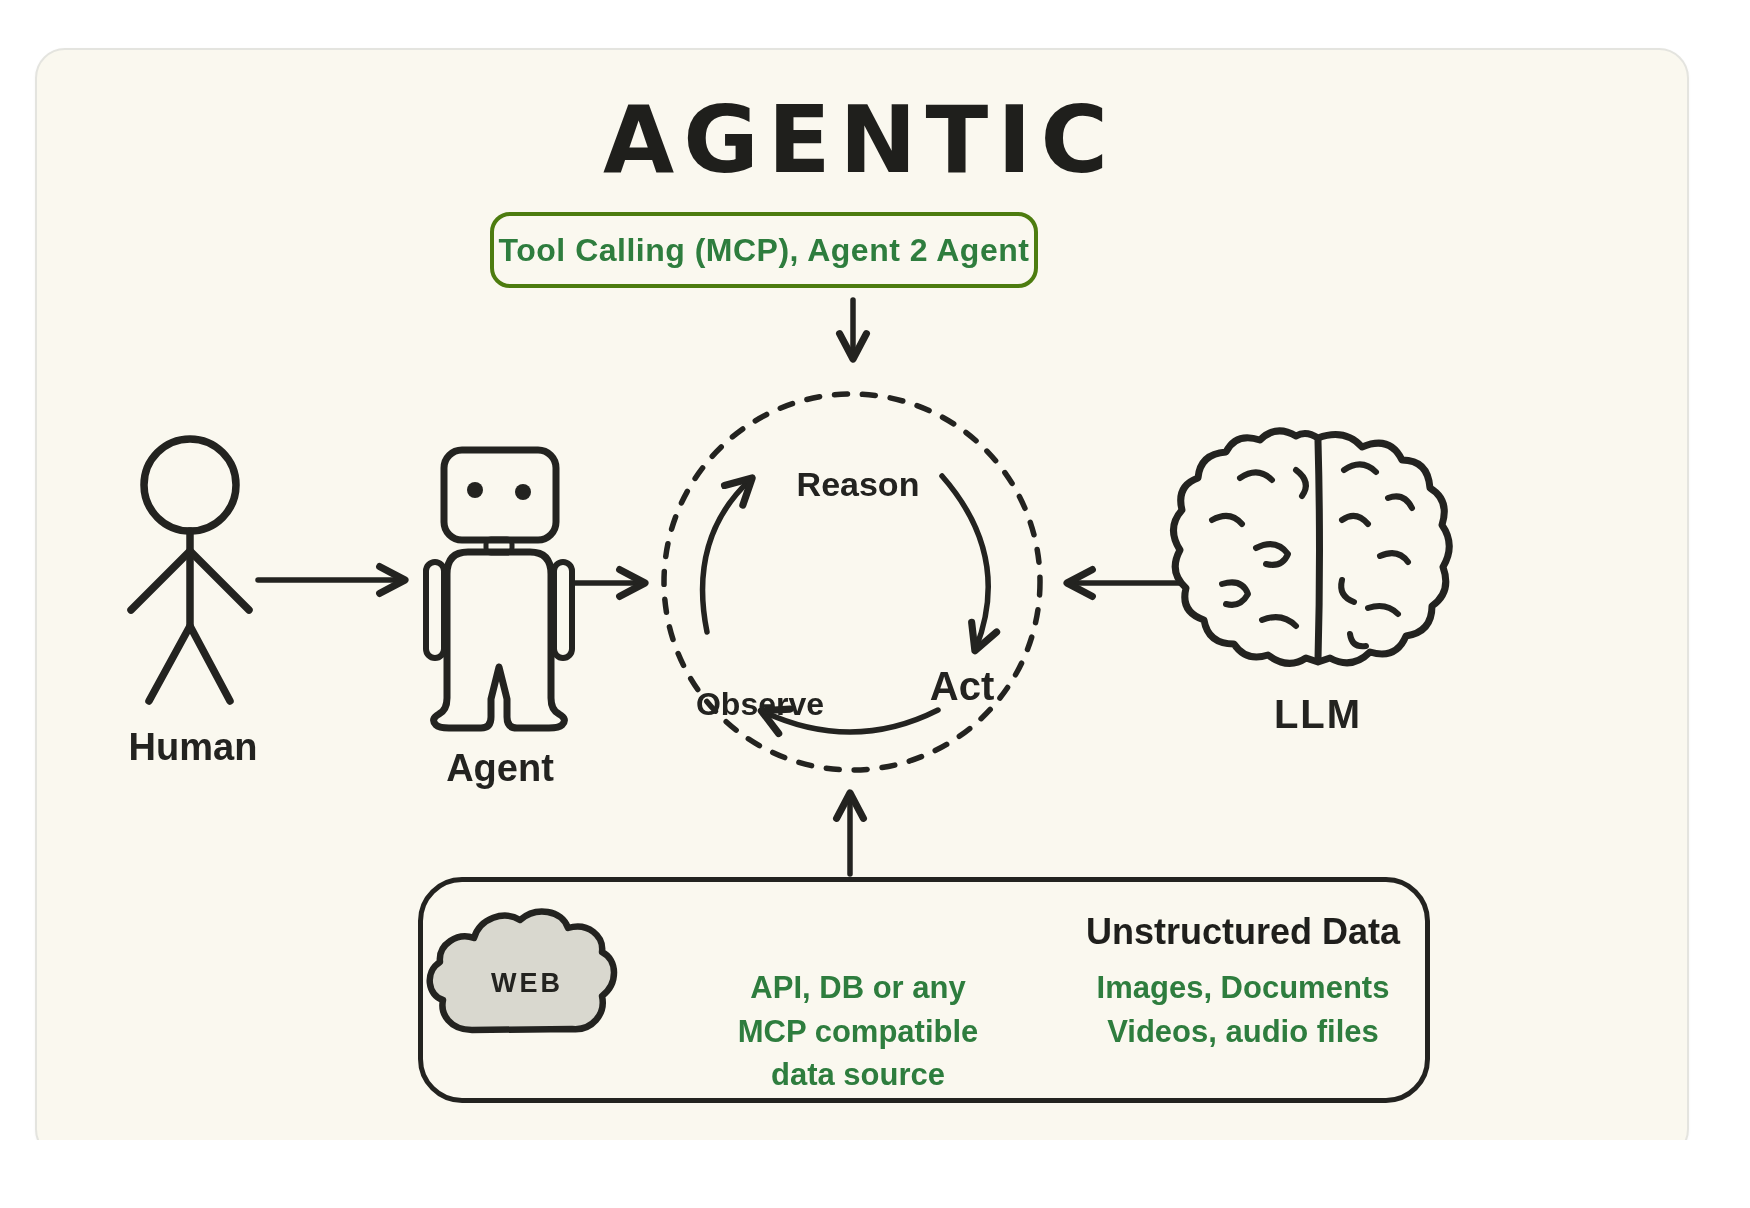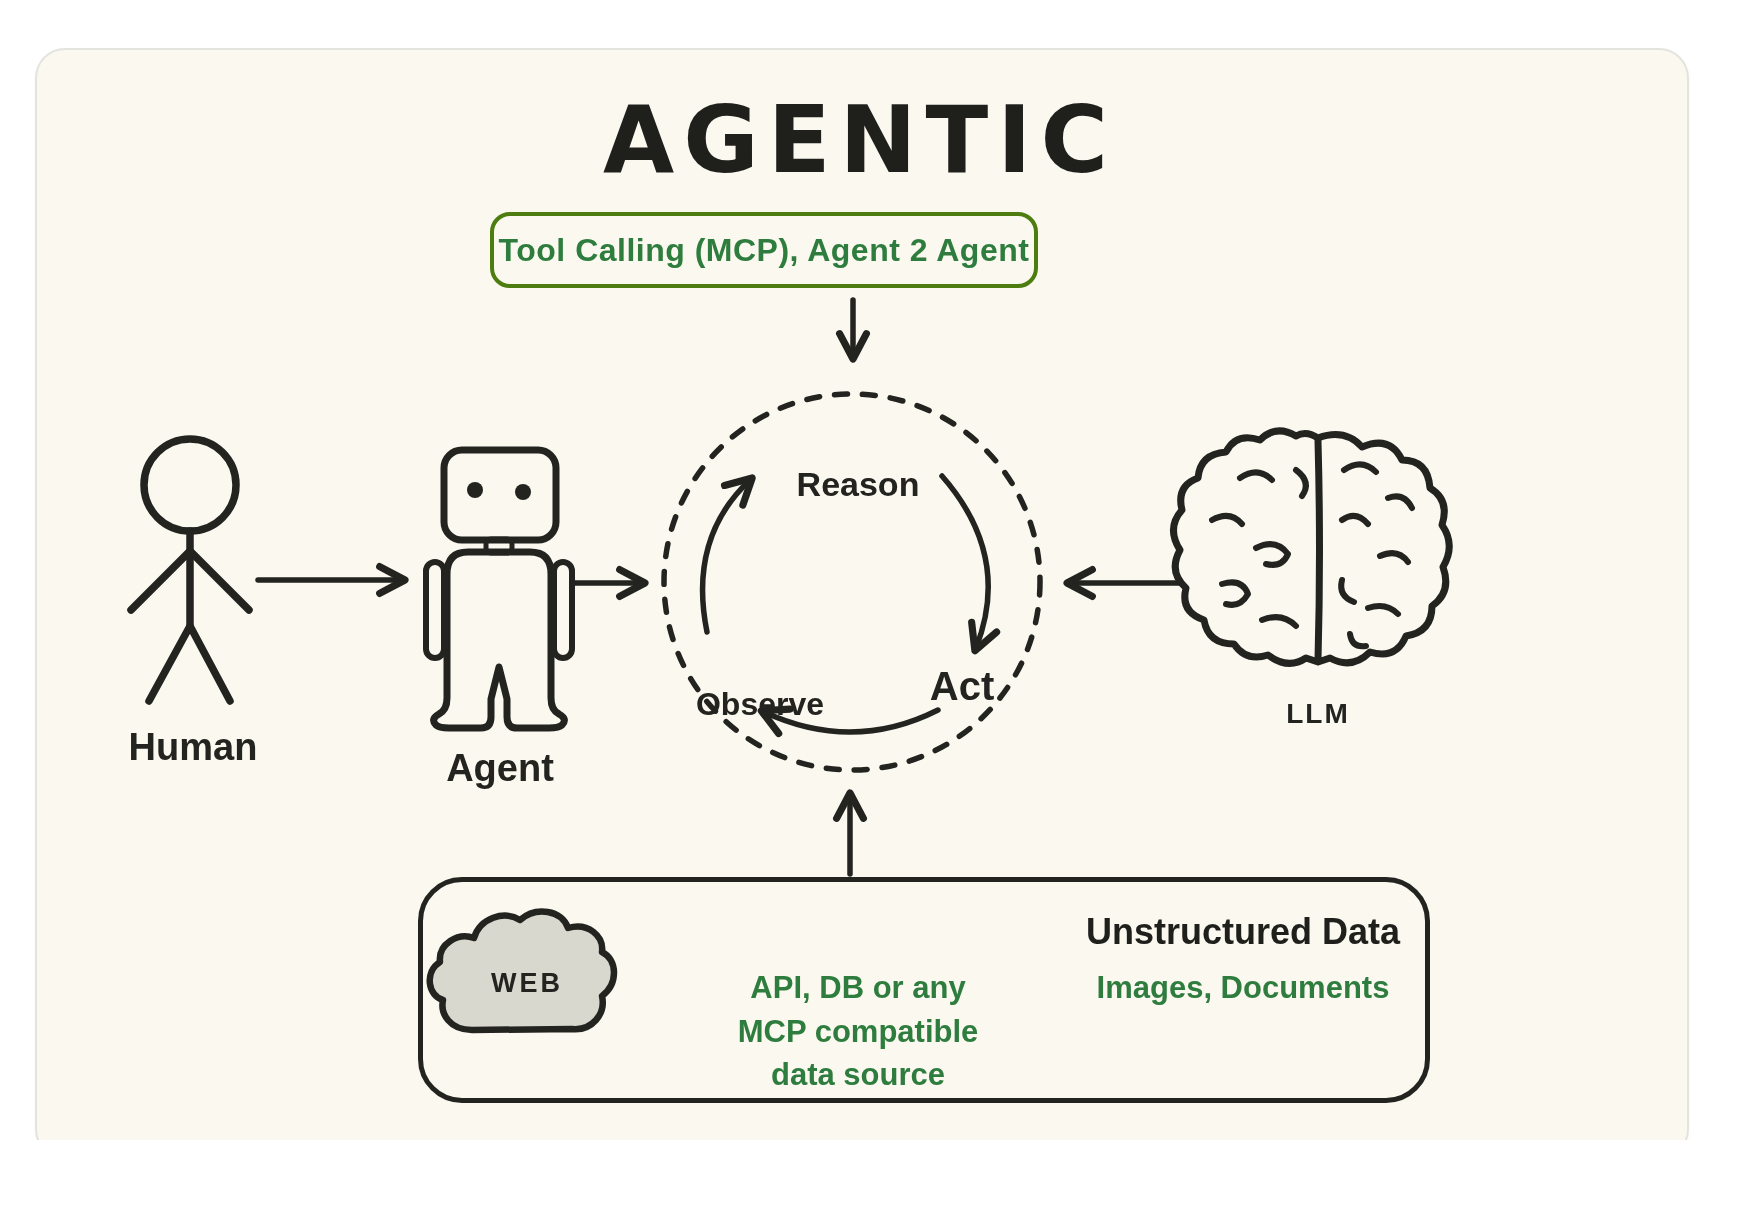--- a/index.html
+++ b/index.html
@@ -23,21 +23,21 @@
     display:flex;align-items:center;justify-content:center;box-sizing:border-box;background:transparent;
   }
   .tool-box span{font-size:32px;font-weight:600;color:#2e7d3e;letter-spacing:0.5px;}
   .cycle-word{font-weight:600;color:#232320;}
   .w-reason{left:858px;top:484px;font-size:34px;}
   .w-observe{left:760px;top:664px;font-size:32px;margin-top:40px;}
   .w-act{left:962px;top:686px;font-size:40px;}
   .actor-label{font-weight:600;color:#232320;}
   .l-human{left:193px;top:747px;font-size:38px;}
   .l-agent{left:500px;top:768px;font-size:38px;}
-  .l-llm{left:1318px;top:714px;font-size:28px;letter-spacing:2px;}
+  .l-llm{left:1318px;top:714px;font-size:40px;letter-spacing:2px;}
   .web-label{left:527px;top:983px;font-size:27px;font-weight:600;letter-spacing:3px;color:#232320;}
   .data-box{
     left:418px;top:877px;width:1012px;height:226px;border:5px solid #232320;border-radius:44px;
     box-sizing:border-box;background:transparent;
   }
   .col-heading{font-size:36px;font-weight:700;color:#1f1f1c;}
   .h-structured{left:858px;top:932px;}
   .h-unstructured{left:1243px;top:932px;}
   .green-line{font-size:31px;font-weight:600;color:#2e7d3e;}
   .g1a{left:858px;top:988px;} .g1b{left:858px;top:1032px;} .g1c{left:858px;top:1075px;}
@@ -131,13 +131,14 @@
 
   <div class="abs data-box"></div>
   <div class="abs ctr web-label">WEB</div>
 
   <div class="abs ctr green-line g1a">API, DB or any</div>
   <div class="abs ctr green-line g1b">MCP compatible</div>
   <div class="abs ctr green-line g1c">data source</div>
 
   <div class="abs ctr green-line g2a">Images, Documents</div>
   <div class="abs ctr col-heading h-unstructured">Unstructured Data</div>
+  <div class="abs ctr green-line g2b">Videos, audio files</div>
 </div>
 
 </body></html>

